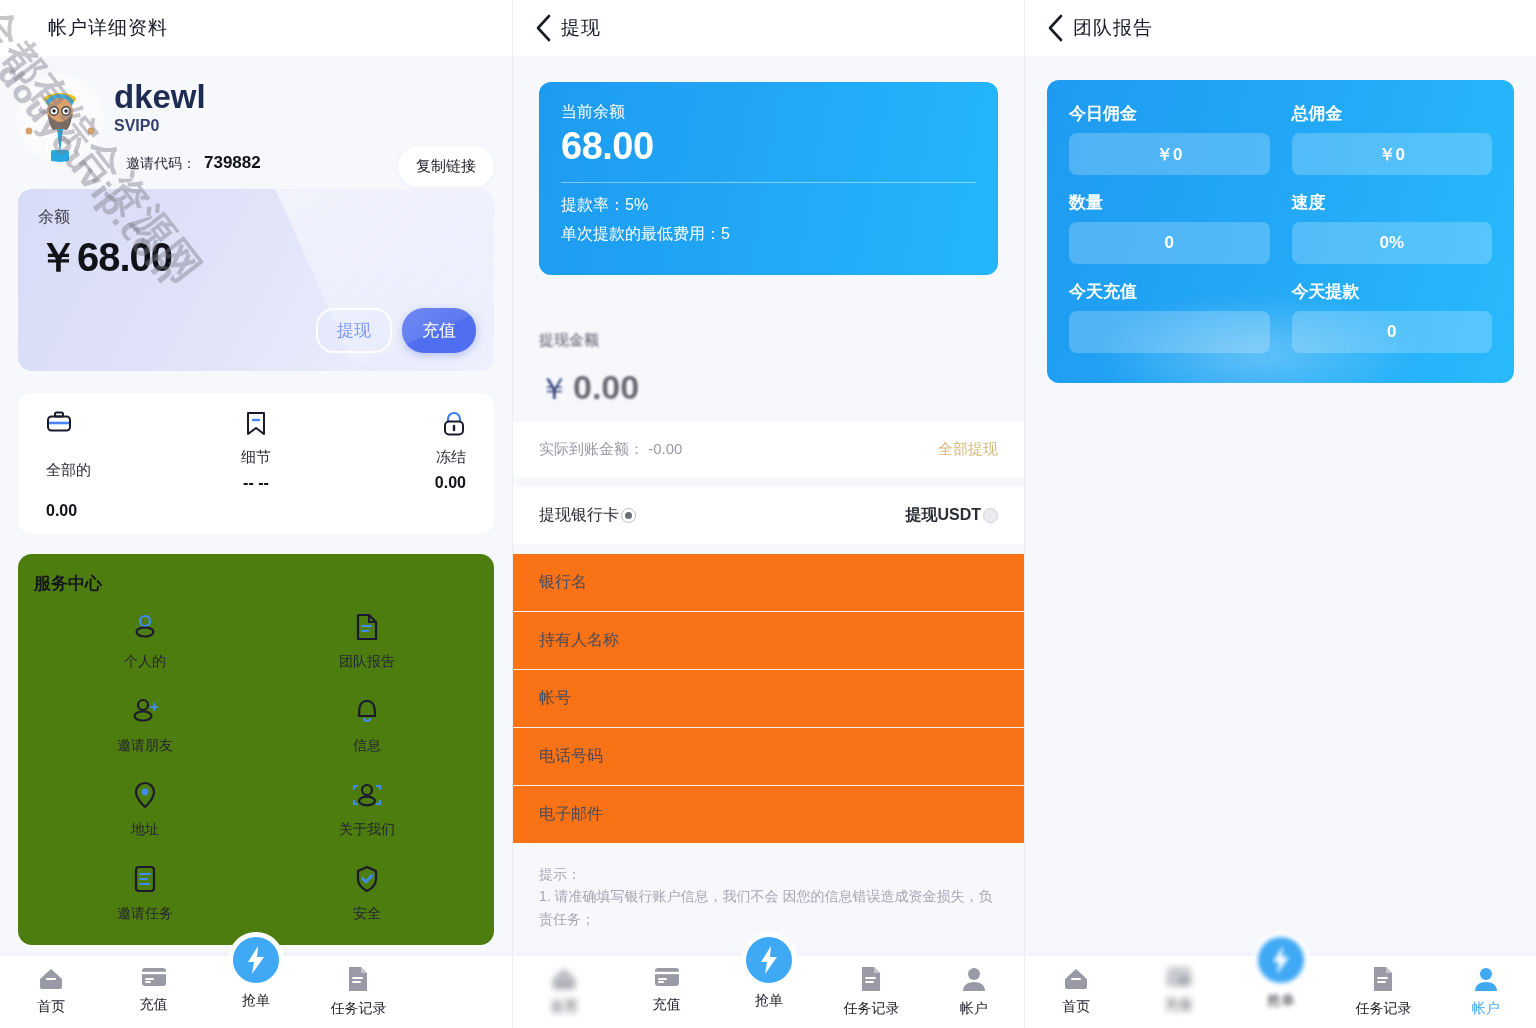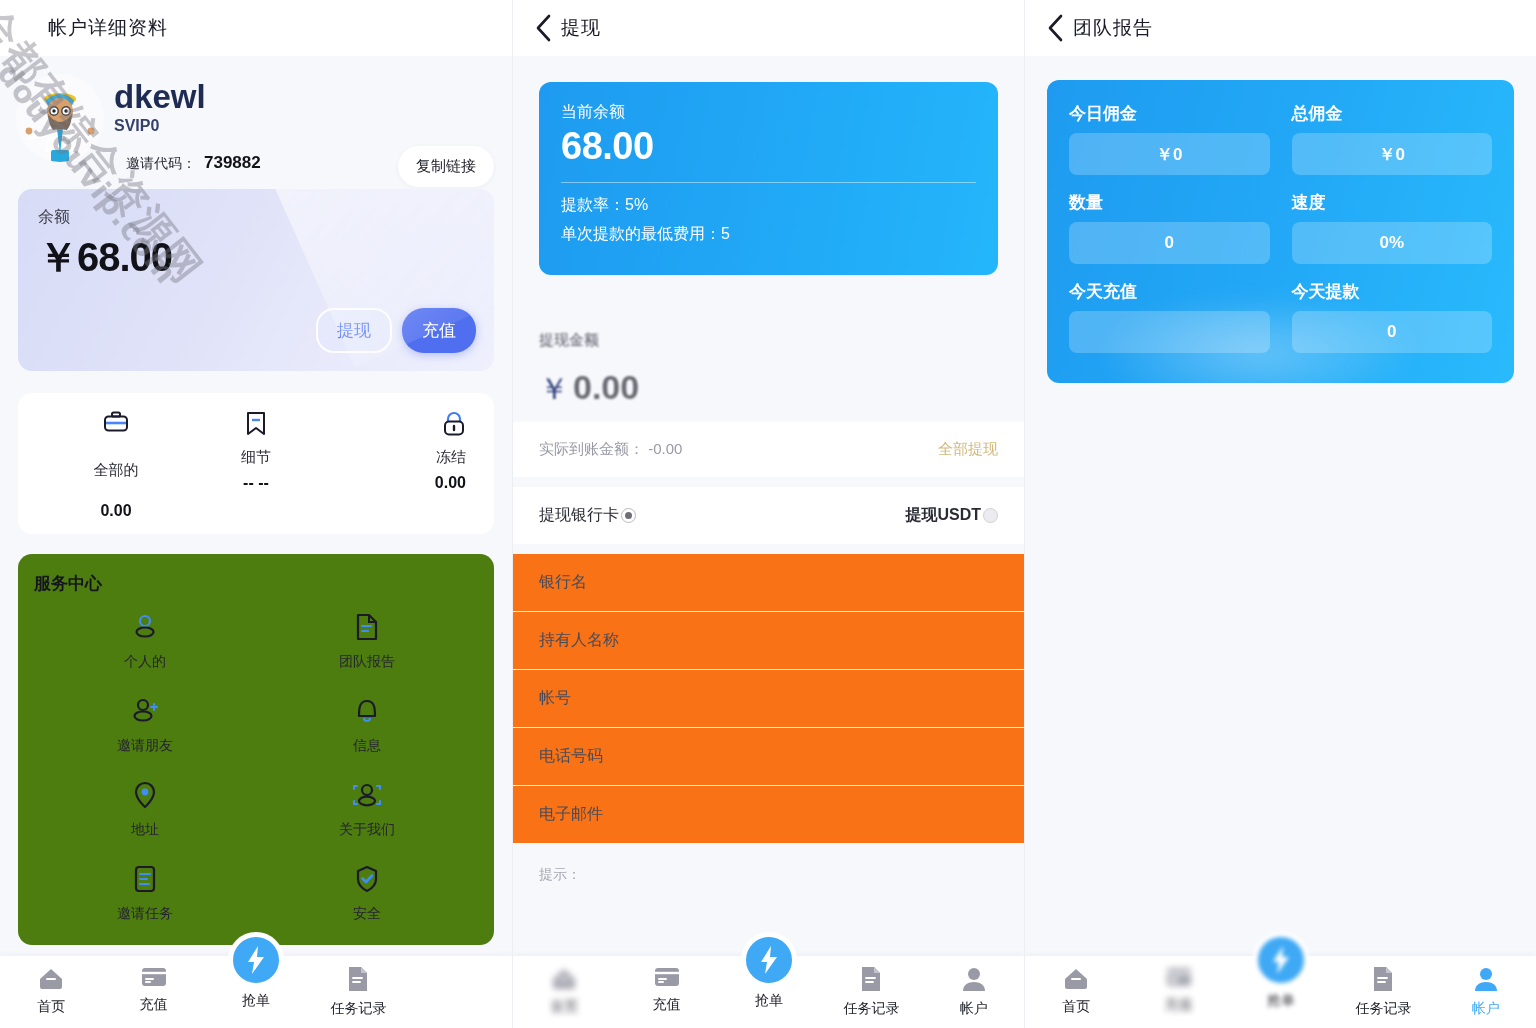--- a/index.html
+++ b/index.html
@@ -81,21 +81,21 @@
   }
 
   
   .stats {
     margin: 22px 18px 0 18px; background: #ffffff; border-radius: 14px;
     display: flex; padding: 18px 10px 14px 10px;
   }
   .stat { flex: 1; display: flex; flex-direction: column; align-items: center; gap: 7px; }
   .stat-l { font-size: 15px; color: #2b2b36; }
   .stat-v { font-size: 16px; font-weight: bold; color: #111118; }
-  .stat:first-child { align-items: center; padding-left: 18px; gap: 22px; }
+  .stat:first-child { align-items: flex-start; padding-left: 18px; gap: 22px; }
   .stat:last-child  { align-items: flex-end;  padding-right: 18px; }
 
   
   .svc {
     margin: 20px 18px 0 18px; background: #4d7c0f; border-radius: 14px;
     padding: 18px 16px 22px 16px;
   }
   .svc-title { font-size: 17px; font-weight: bold; color: #15151e; margin-bottom: 6px; }
   .svc-grid { display: grid; grid-template-columns: repeat(2,1fr); row-gap: 14px; }
   .svc-item {
@@ -451,20 +451,21 @@
     <div class="wd-fields">
       <div class="wd-field">银行名</div>
       <div class="wd-field">持有人名称</div>
       <div class="wd-field">帐号</div>
       <div class="wd-field">电话号码</div>
       <div class="wd-field">电子邮件</div>
     </div>
 
     <div class="wd-tips">
       <div>提示：</div>
+      <div>1. 请准确填写银行账户信息，我们不会 因您的信息错误造成资金损失，负责任务；</div>
     </div>
 
     <div class="tabbar">
       <div class="tab blurred">
         <span><svg width="26" height="24" viewBox="0 0 26 24">
               <path d="M13 3 24 13v8a2 2 0 0 1-2 2H4a2 2 0 0 1-2-2v-8Z" fill="#9a9aa6"></path>
               <path d="M9 13h8" stroke="#fff" stroke-width="2" stroke-linecap="round"></path>
             </svg></span>
         <span class="tab-label">首页</span>
       </div>

